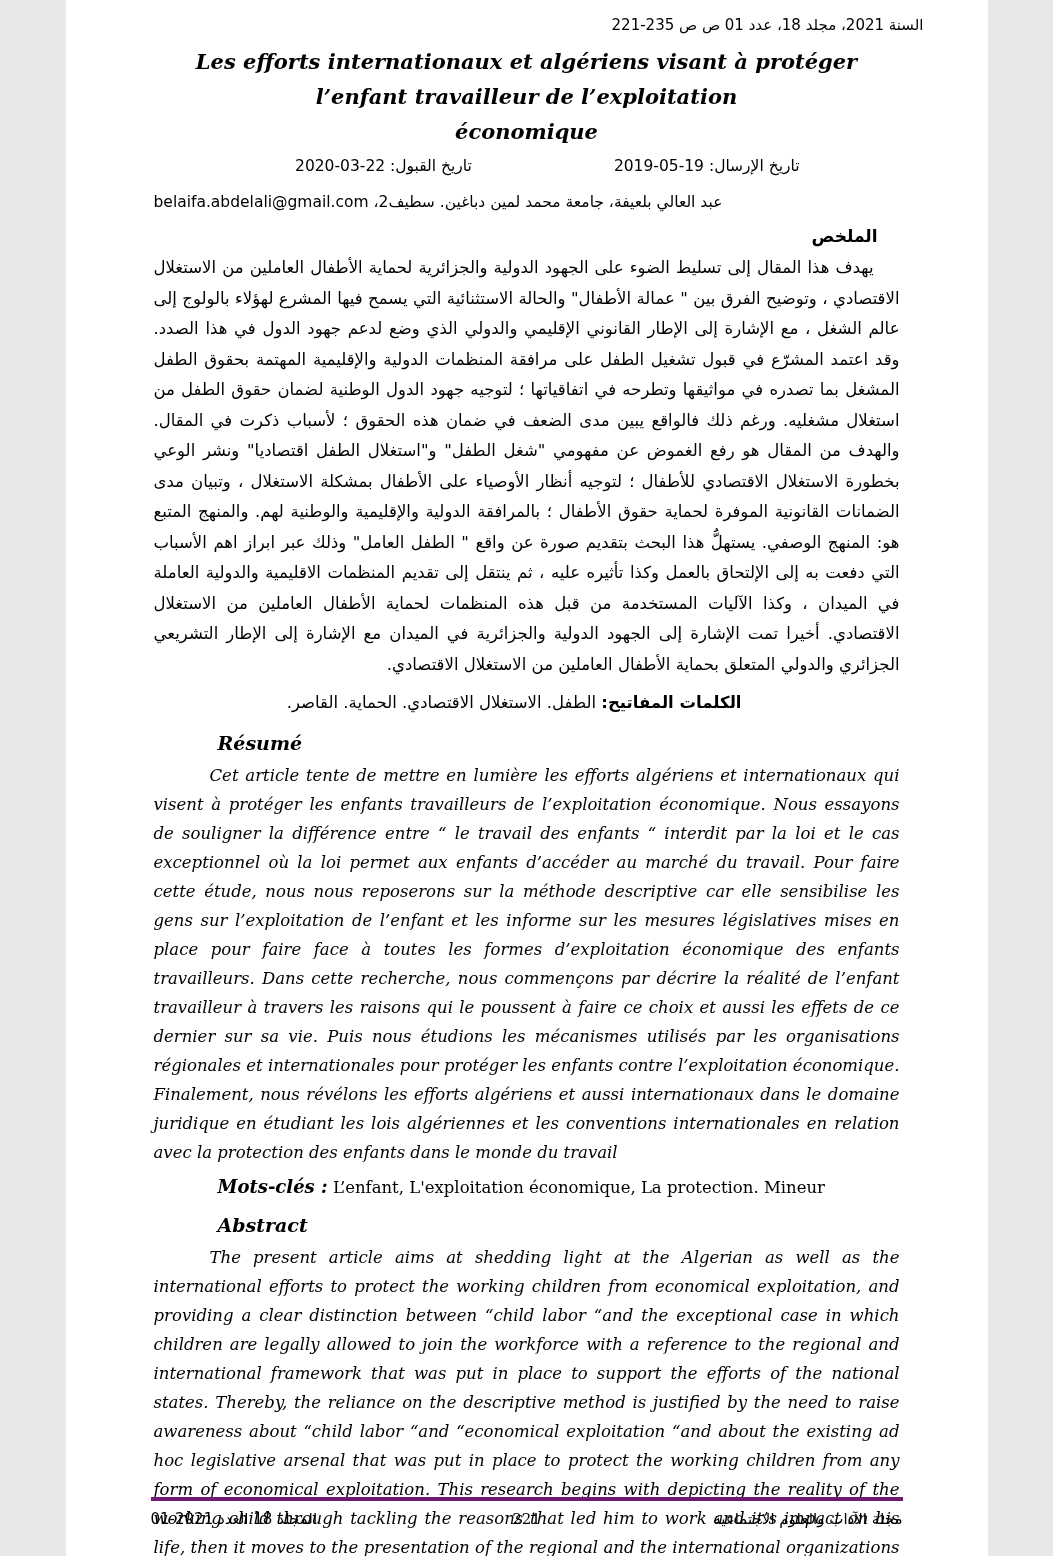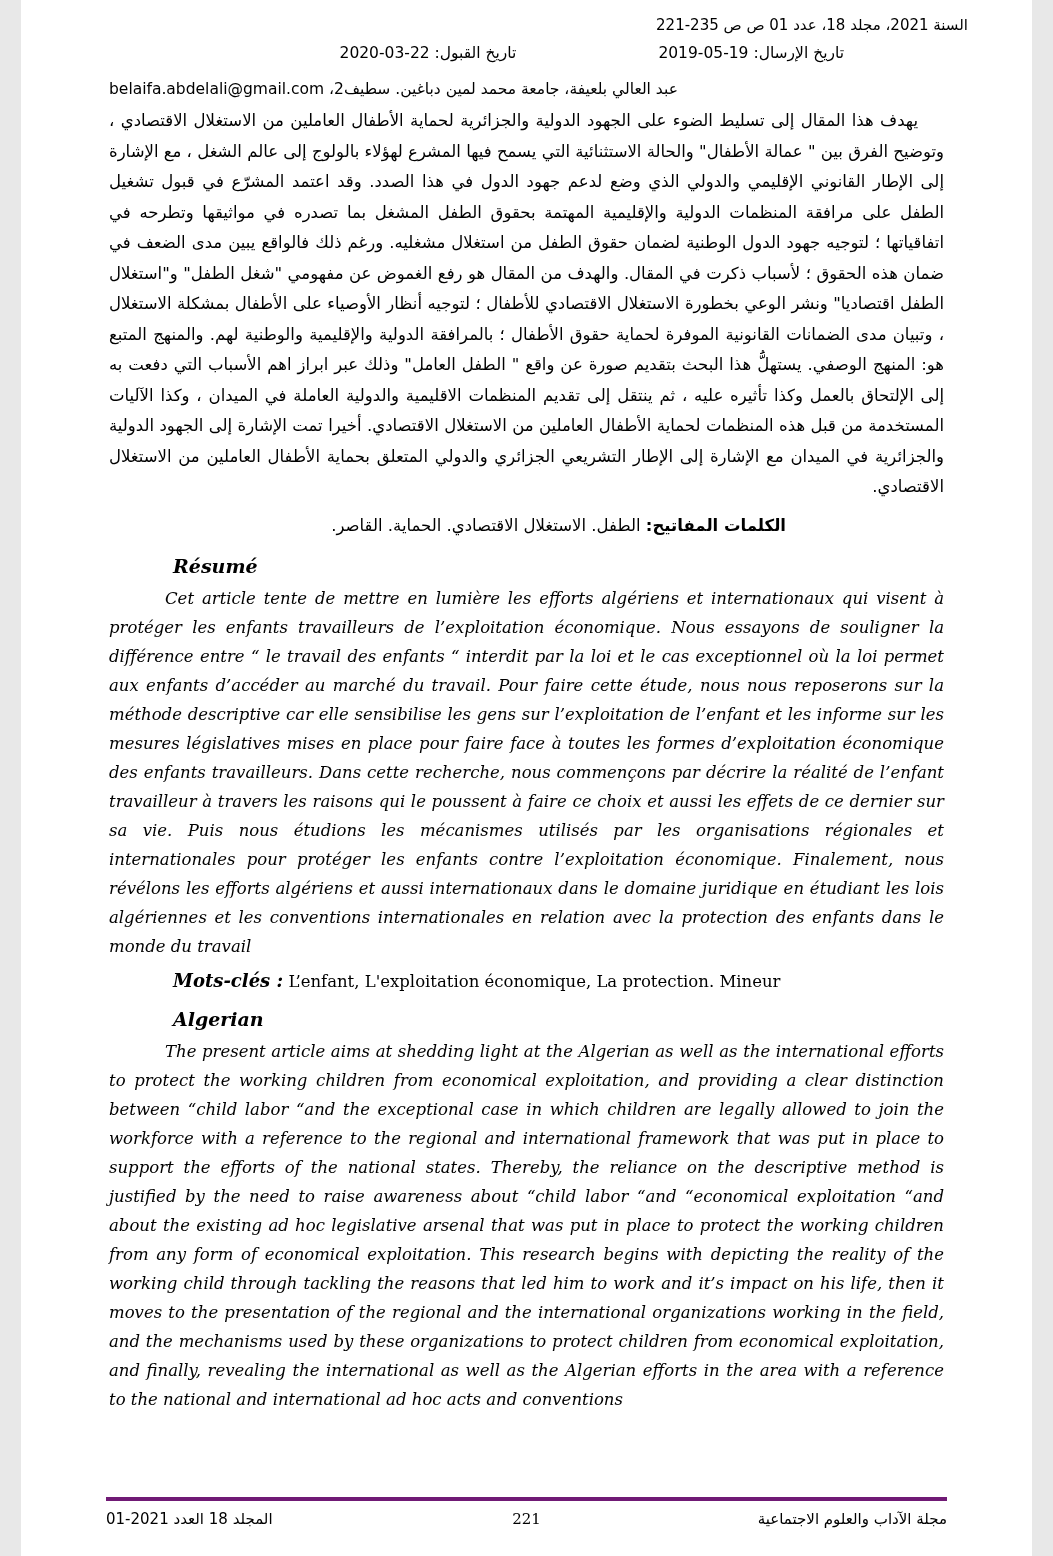--- a/index.html
+++ b/index.html
@@ -1,17 +1,17 @@
 <!DOCTYPE html>
 <html><head>
 <meta charset="utf-8">
 <style>
   html,body{margin:0;padding:0;background:#e8e8e8;}
   .page{
-    width:1011px;height:1556px;margin:0 auto;background:#ffffff;color:#000;
+    width:922px;height:1556px;margin:0 auto;background:#ffffff;color:#000;
     position:relative;overflow:hidden;box-sizing:border-box;
     padding:14px 88px 0 88px;
     font-family:"DejaVu Serif", serif;
   }
   
   .issue-header{
     direction:rtl;text-align:right;margin-right:-24px;
     font-family:"DejaVu Sans", sans-serif;font-size:15px;line-height:22px;
   }
   
@@ -74,53 +74,58 @@
   .f-right{font-family:"DejaVu Sans", sans-serif;direction:rtl;text-align:right;}
 </style>
 </head>
 <body>
 
 <div class="page">
 
   <div class="issue-header">السنة 2021، مجلد 18، عدد 01 ص ص 235-221</div>
 
 
+  <div class="title-fr">
+    <div>Les efforts internationaux et algériens visant à protéger l’enfant travailleur de l’exploitation</div>
+    <div>économique</div>
+  </div>
 
   <div class="dates-row">
     <span class="date-group">
       <span>تاريخ الإرسال:</span>
       <span class="ltr">2019-05-19</span>
     </span>
     <span class="date-group">
       <span>تاريخ القبول:</span>
       <span class="ltr">2020-03-22</span>
     </span>
   </div>
 
   <div class="author-line">
     <span>عبد العالي بلعيفة، جامعة محمد لمين دباغين. سطيف2،</span>
     <span class="ltr">belaifa.abdelali@gmail.com</span>
   </div>
 
+  <div class="abs-ar-head">الملخص</div>
   <p class="abs-ar">يهدف هذا المقال إلى تسليط الضوء على الجهود الدولية والجزائرية لحماية الأطفال العاملين من الاستغلال الاقتصادي ، وتوضيح الفرق بين " عمالة الأطفال" والحالة الاستثنائية التي يسمح فيها المشرع لهؤلاء بالولوج إلى عالم الشغل ، مع الإشارة إلى الإطار القانوني الإقليمي والدولي الذي وضع لدعم جهود الدول في هذا الصدد. وقد اعتمد المشرّع في قبول تشغيل الطفل على مرافقة المنظمات الدولية والإقليمية المهتمة بحقوق الطفل المشغل بما تصدره في مواثيقها وتطرحه في اتفاقياتها ؛ لتوجيه جهود الدول الوطنية لضمان حقوق الطفل من استغلال مشغليه. ورغم ذلك فالواقع يبين مدى الضعف في ضمان هذه الحقوق ؛ لأسباب ذكرت في المقال. والهدف من المقال هو رفع الغموض عن مفهومي "شغل الطفل" و"استغلال الطفل اقتصاديا" ونشر الوعي بخطورة الاستغلال الاقتصادي للأطفال ؛ لتوجيه أنظار الأوصياء على الأطفال بمشكلة الاستغلال ، وتبيان مدى الضمانات القانونية الموفرة لحماية حقوق الأطفال ؛ بالمرافقة الدولية والإقليمية والوطنية لهم. والمنهج المتبع هو: المنهج الوصفي. يستهلُّ هذا البحث بتقديم صورة عن واقع " الطفل العامل" وذلك عبر ابراز اهم الأسباب التي دفعت به إلى الإلتحاق بالعمل وكذا تأثيره عليه ، ثم ينتقل إلى تقديم المنظمات الاقليمية والدولية العاملة في الميدان ، وكذا الآليات المستخدمة من قبل هذه المنظمات لحماية الأطفال العاملين من الاستغلال الاقتصادي. أخيرا تمت الإشارة إلى الجهود الدولية والجزائرية في الميدان مع الإشارة إلى الإطار التشريعي الجزائري والدولي المتعلق بحماية الأطفال العاملين من الاستغلال الاقتصادي.</p>
 
   <div class="kw-ar">
     <span class="kw-ar-label">الكلمات المفاتيح:</span>
     <span>الطفل. الاستغلال الاقتصادي. الحماية. القاصر.</span>
   </div>
 
   <div class="latin-head">Résumé</div>
   <p class="latin-abs">Cet article tente de mettre en lumière les efforts algériens et internationaux qui visent à protéger les enfants travailleurs de l’exploitation économique. Nous essayons de souligner la différence entre “ le travail des enfants “ interdit par la loi et le cas exceptionnel où la loi permet aux enfants d’accéder au marché du travail. Pour faire cette étude, nous nous reposerons sur la méthode descriptive car elle sensibilise les gens sur l’exploitation de l’enfant et les informe sur les mesures législatives mises en place pour faire face à toutes les formes d’exploitation économique des enfants travailleurs. Dans cette recherche, nous commençons par décrire la réalité de l’enfant travailleur à travers les raisons qui le poussent à faire ce choix et aussi les effets de ce dernier sur sa vie.  Puis nous étudions les mécanismes utilisés par les organisations régionales et internationales pour protéger les enfants contre l’exploitation économique. Finalement, nous révélons les efforts algériens et aussi internationaux dans le domaine juridique en étudiant les lois algériennes et les conventions internationales en relation avec la protection des enfants dans le monde du travail</p>
 
   <div class="kw-latin">
     <span class="kw-label">Mots-clés :</span>
     <span class="kw-plain">L’enfant, L'exploitation économique, La protection. Mineur</span>
   </div>
 
-  <div class="latin-head">Algerian</div>
+  <div class="latin-head">Abstract</div>
   <p class="latin-abs">The present article aims at shedding light at the Algerian as well as the international efforts to protect the working children from economical exploitation, and providing a clear distinction between “child labor “and the exceptional case in which children are legally allowed to join the workforce with a reference to the regional and international framework that was put in place to support the efforts of the national states. Thereby, the reliance on the descriptive method is justified by the need to raise awareness about “child labor “and “economical exploitation “and about the existing ad hoc legislative arsenal that was put in place to protect the working children from any form of economical exploitation. This research begins with depicting the reality of the working child through tackling the reasons that led him to work and it’s impact on his life, then it moves to the presentation of the regional and the international organizations working in the field, and the mechanisms used by these organizations to protect children from economical exploitation, and finally, revealing the international as well as the Algerian efforts in the area with a reference to the national and international ad hoc acts and conventions</p>
 
   <div class="footer">
     <div class="footer-row">
       <span class="f-left">المجلد 18 العدد 2021-01</span>
       <span class="f-center">221</span>
       <span class="f-right">مجلة الآداب والعلوم الاجتماعية</span>
     </div>
   </div>
 

